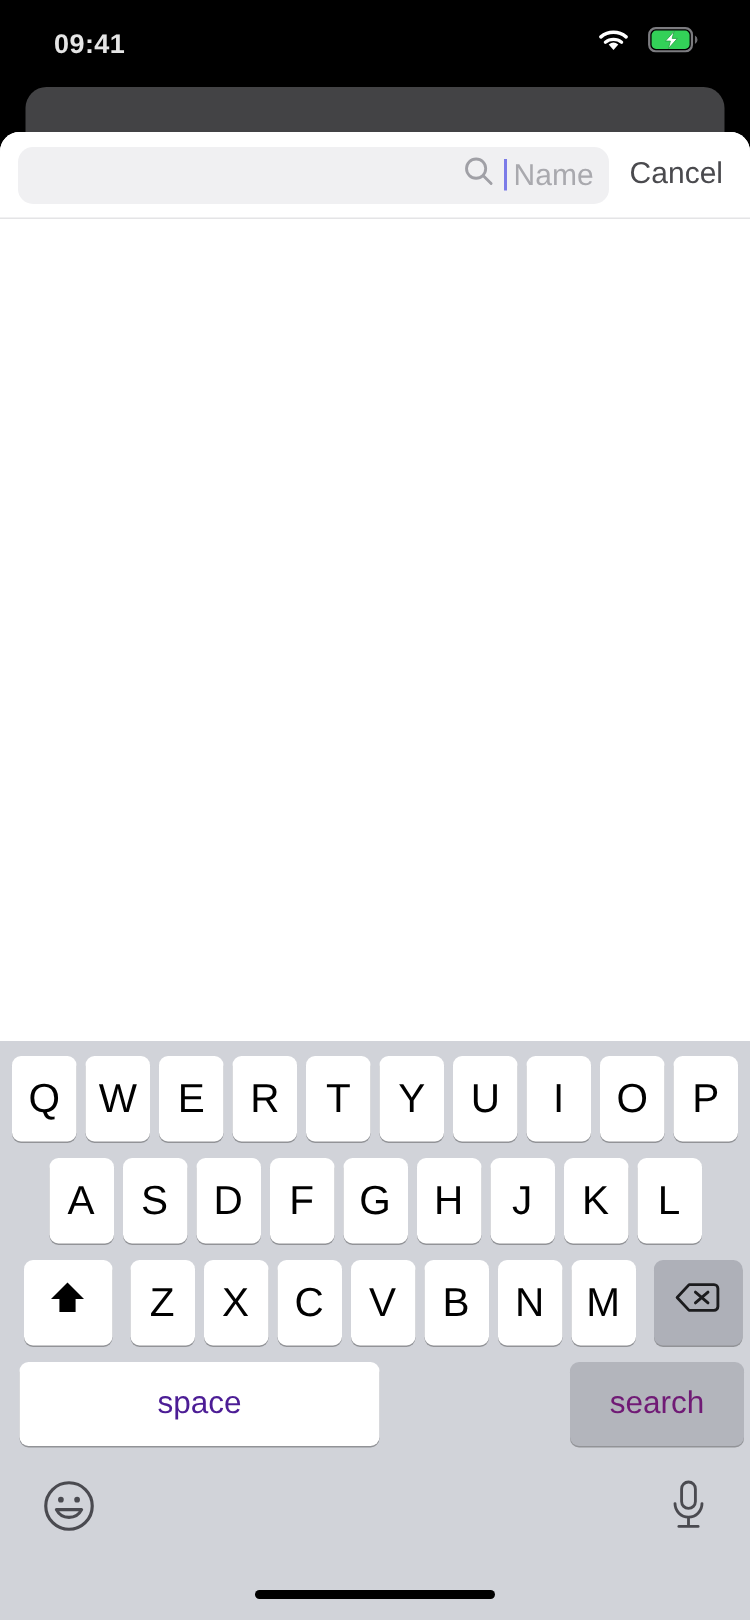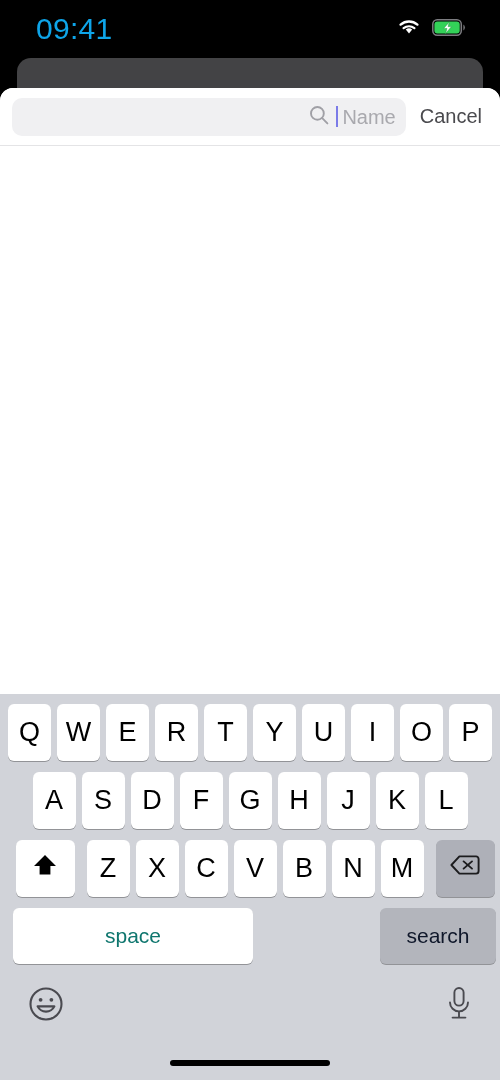--- a/index.html
+++ b/index.html
@@ -19,21 +19,21 @@
   
   #statusbar {
     position:absolute; top:0; left:0;
     width:500px; height:58px;
     background:#000;
     display:flex; align-items:center;
     justify-content:space-between;
     padding:0 34px 0 36px;
   }
   #status-time {
-    color:#0ea5e9; font-size:30px; font-weight:normal;
+    color:#e5e5e5; font-size:18px; font-weight:bold;
     letter-spacing:0.3px;
   }
   #status-right { display:flex; align-items:center; gap:11px; }
 
   
   #back-card {
     position:absolute; left:17px; top:58px;
     width:466px; height:60px;
     background:#434345;
     border-radius:14px 14px 0 0;
@@ -155,24 +155,24 @@
     border-radius:6px;
     display:flex; align-items:center; justify-content:center;
     box-shadow:0 1px 0 rgba(0,0,0,0.30);
     cursor:pointer; user-select:none;
     font-size:21px;
   }
   #key-123 {
     width:114px; background:#AEB0B8; color:#000;
   }
   #key-space {
-    width:240px; background:#fff; color:#0f766e; margin:0 9px;
+    width:240px; background:#fff; color:#4c1d95; margin:0 9px;
   }
   #key-search {
-    width:116px; background:#B3B5BC; color:#0f172a;
+    width:116px; background:#B3B5BC; color:#701a75;
   }
 
   
   #kb-bottom {
     display:flex; align-items:center;
     justify-content:space-between;
     padding:14px 26px 0 26px;
     height:70px;
   }
   .kb-bottom-icon { cursor:pointer; }

